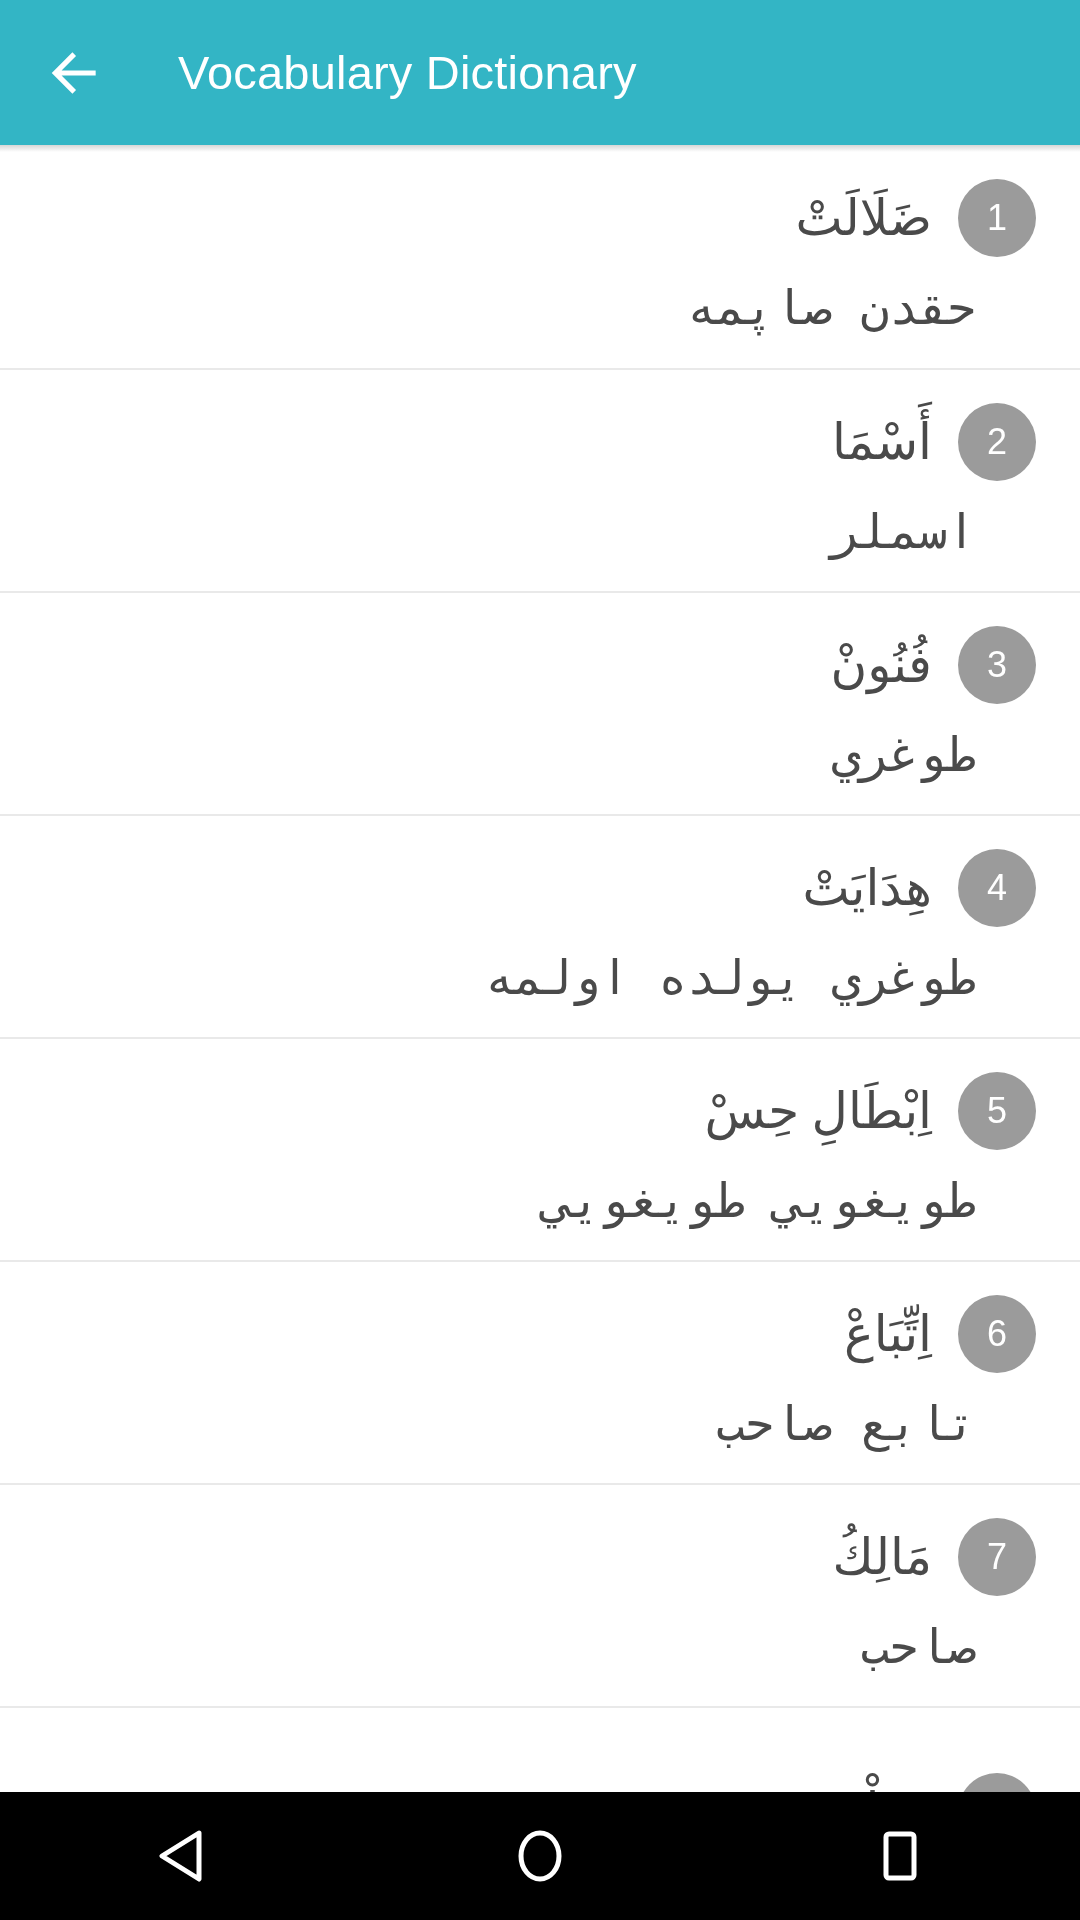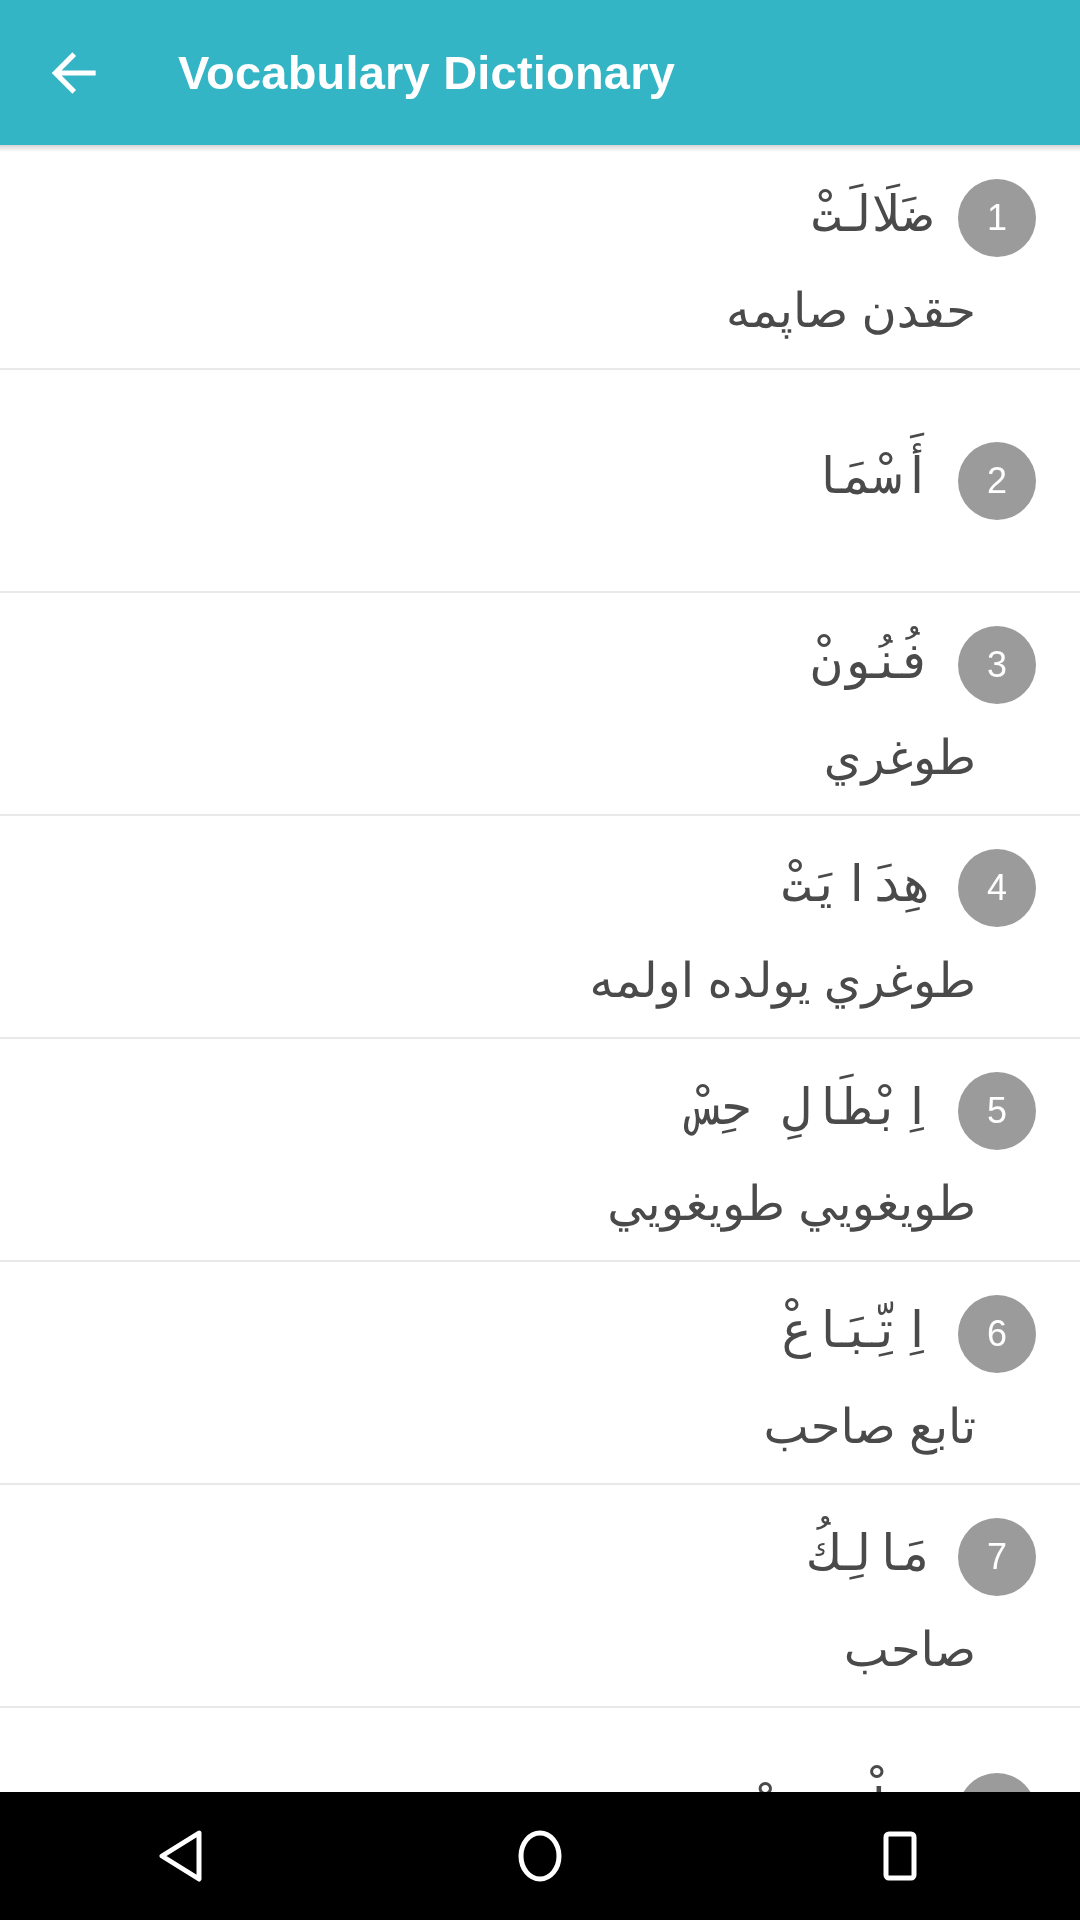--- a/index.html
+++ b/index.html
@@ -37,21 +37,21 @@
   #back-btn {
     width:110px; height:145px;
     display:flex; align-items:center; justify-content:center;
     margin-left:20px;
     flex:0 0 auto;
   }
   #back-btn svg { display:block; }
   #appbar-title {
     color:#ffffff;
     font-size:47px;
-    font-weight:bold;
+    font-weight:normal;
     letter-spacing:0.2px;
     margin-left:48px;
     white-space:nowrap;
   }
 
   
   #list {
     flex:1 1 auto;
     position:relative;
     overflow:hidden;
@@ -89,31 +89,31 @@
     order:2;
     margin-left:26px;
   }
   .word {
     order:1;
     direction:rtl;
     unicode-bidi:isolate;
     text-align:left;
     color:#4a4a4a;
     font-size:50px;
-    font-family:Liberation Mono, monospace;
+    font-family:Liberation Serif, serif;
     line-height:1.25;
     white-space:nowrap;
   }
   .meaning {
     direction:rtl;
     unicode-bidi:isolate;
     text-align:right;
     color:#4a4a4a;
     font-size:48px;
-    font-family:Liberation Sans, sans-serif;
+    font-family:Liberation Mono, monospace;
     line-height:1.3;
     padding-right:60px;
     margin-top:14px;
     white-space:nowrap;
   }
 
   
   #navbar {
     flex:0 0 auto;
     height:128px;
@@ -152,20 +152,21 @@
         <div class="word">ضَلَالَتْ</div>
       </div>
       <div class="meaning">حقدن صاپمه</div>
     </div>
 
     <div class="row">
       <div class="row-top">
         <div class="badge">2</div>
         <div class="word">أَسْمَا</div>
       </div>
+      <div class="meaning">اسملر</div>
     </div>
 
     <div class="row">
       <div class="row-top">
         <div class="badge">3</div>
         <div class="word">فُنُونْ</div>
       </div>
       <div class="meaning">طوغري</div>
     </div>
 

